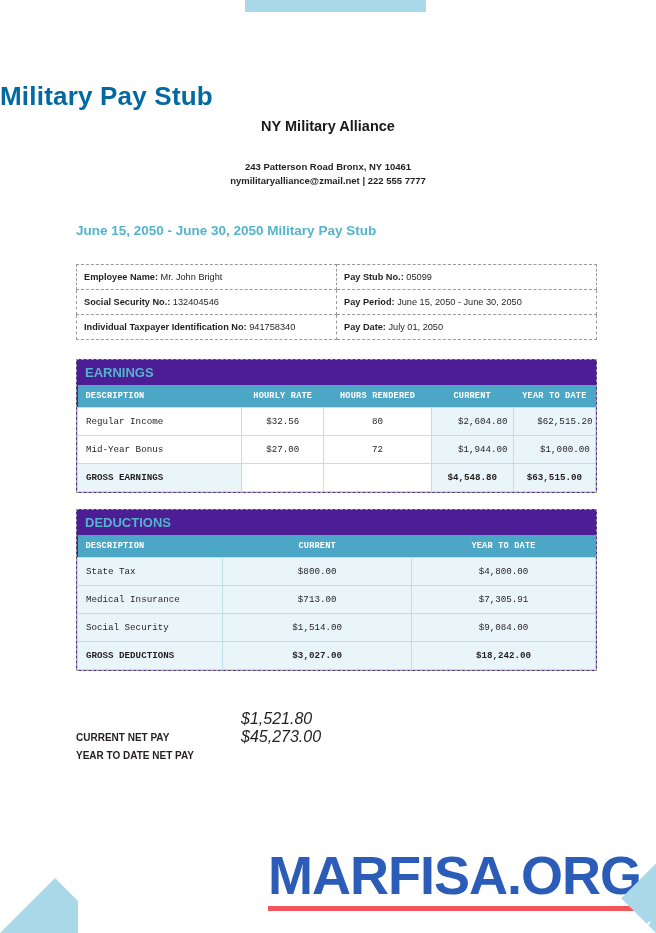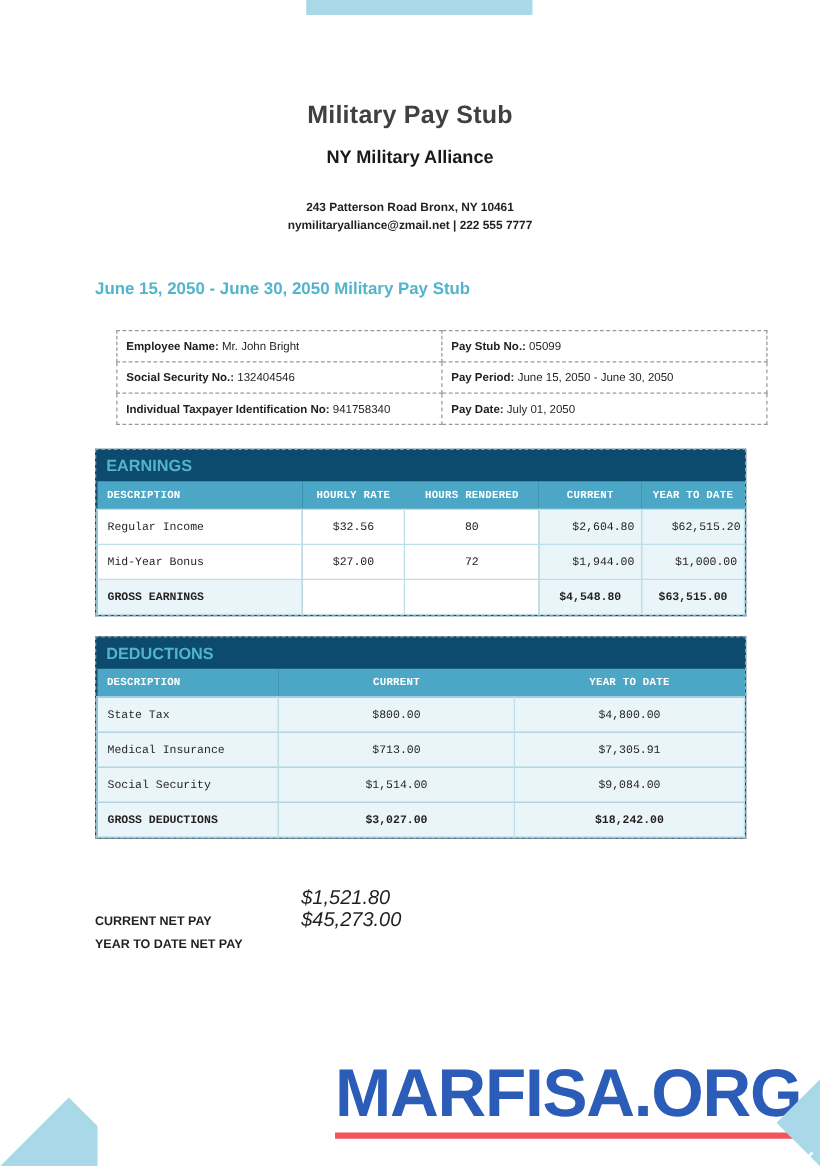--- a/index.html
+++ b/index.html
@@ -92,24 +92,23 @@
     left: 0;
     top: 0;
     width: 656px;
     height: 933px;
   }
   .doc-title {
     position: absolute;
     left: 0;
     top: 81px;
     width: 656px;
-    text-align: center;
-    font-size: 20px;
-    font-weight: bold;
-    color: #404040;
+    font-size: 26px;
+    font-weight: bold;
+    color: #0369a1;
     letter-spacing: 0.2px;
   }
   .company-name {
     position: absolute;
     left: 0;
     top: 118px;
     width: 656px;
     text-align: center;
     font-size: 14.5px;
     font-weight: bold;
@@ -147,41 +146,40 @@
   }
 
   
   .info-table {
     position: absolute;
     left: 76px;
     top: 264px;
     width: 521px;
     border-collapse: collapse;
     table-layout: fixed;
-    margin-left: 17px;
   }
   .info-table td {
     border: 1px dashed #9a9a9a;
     height: 24px;
     padding: 0 7px;
     font-size: 9.2px;
     vertical-align: middle;
     background: #ffffff;
   }
   .info-table td .lbl { font-weight: bold; }
   .info-table td .val { font-weight: normal; }
 
   
   .section {
     position: absolute;
     left: 76px;
     width: 521px;
     border: 1px dashed #9a9a9a;
     box-sizing: border-box;
-    background: #0c4a6e;
+    background: #4c1d95;
   }
   .section-title {
     font-size: 13px;
     font-weight: bold;
     color: #52b5cc;
     padding: 5px 8px 5px 8px;
   }
   .data-table {
     width: 100%;
     border-collapse: collapse;

